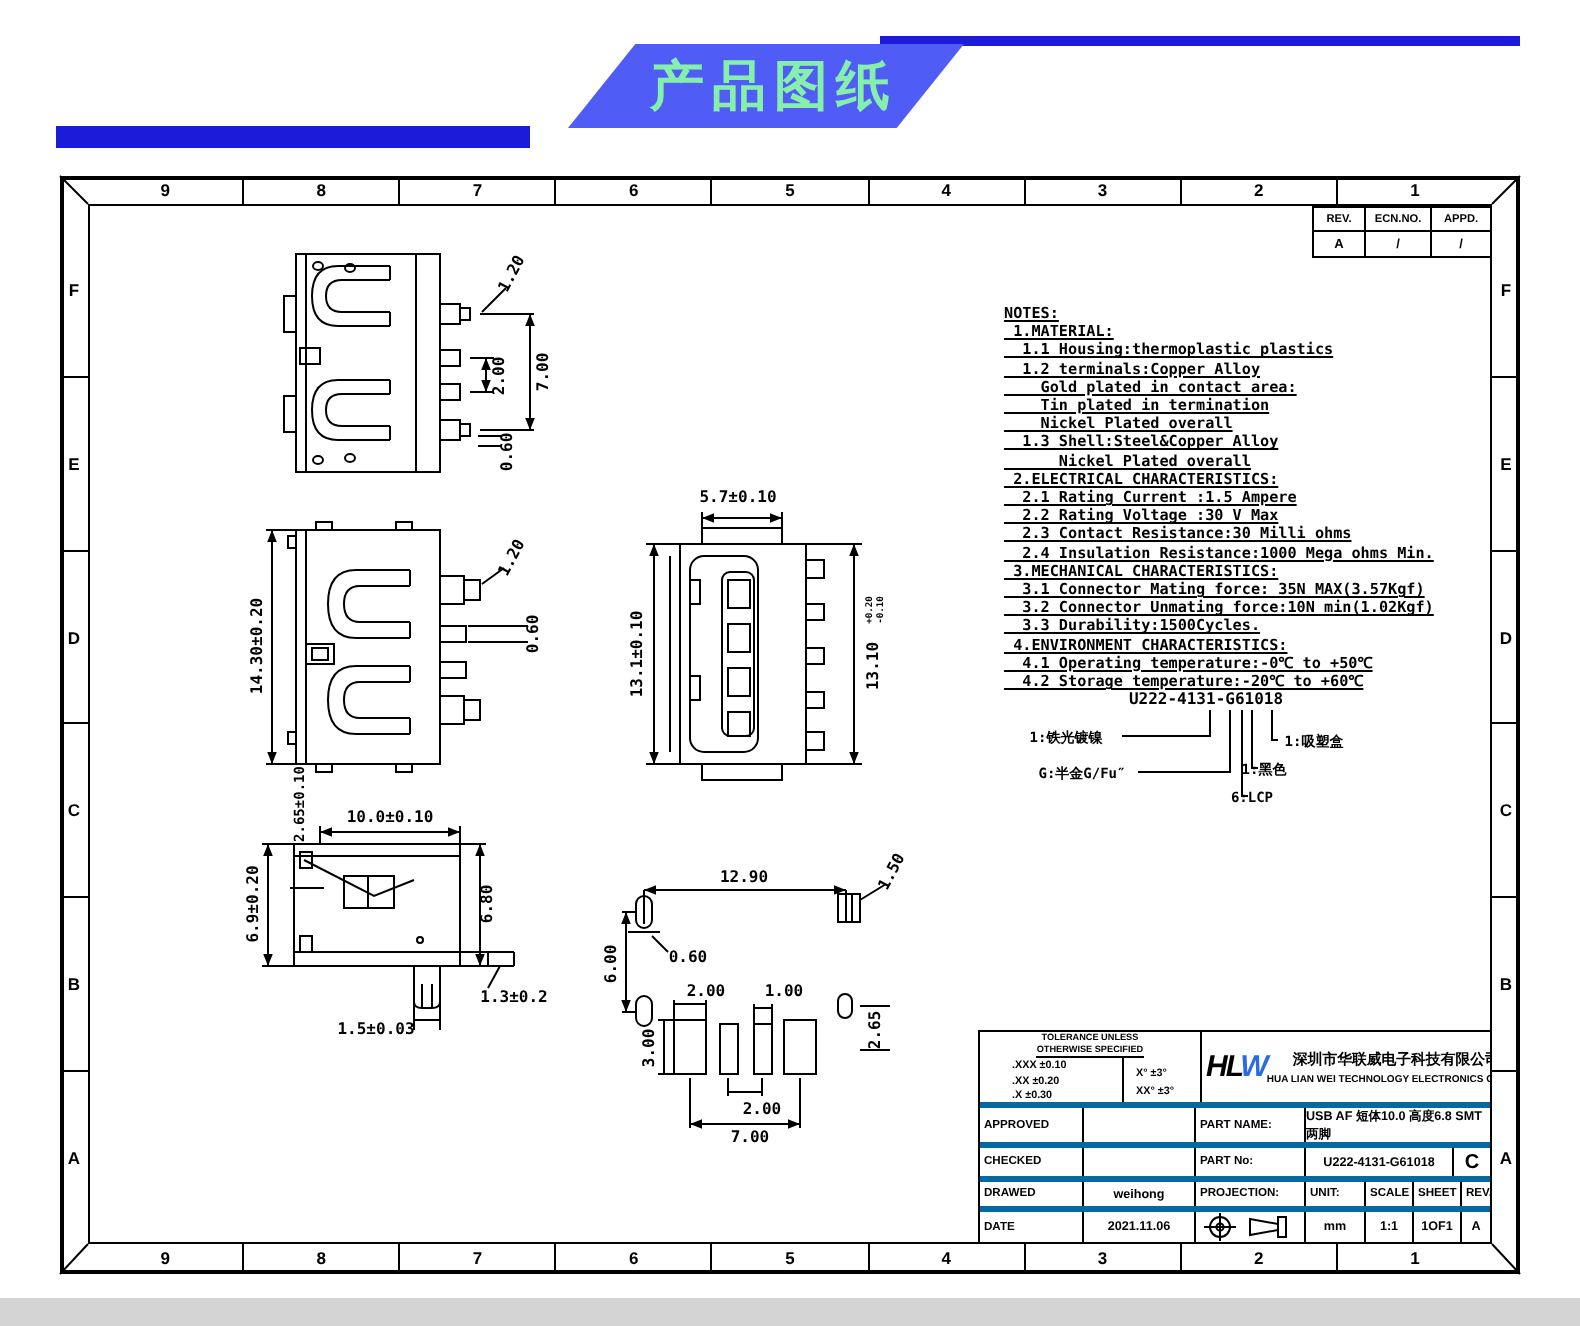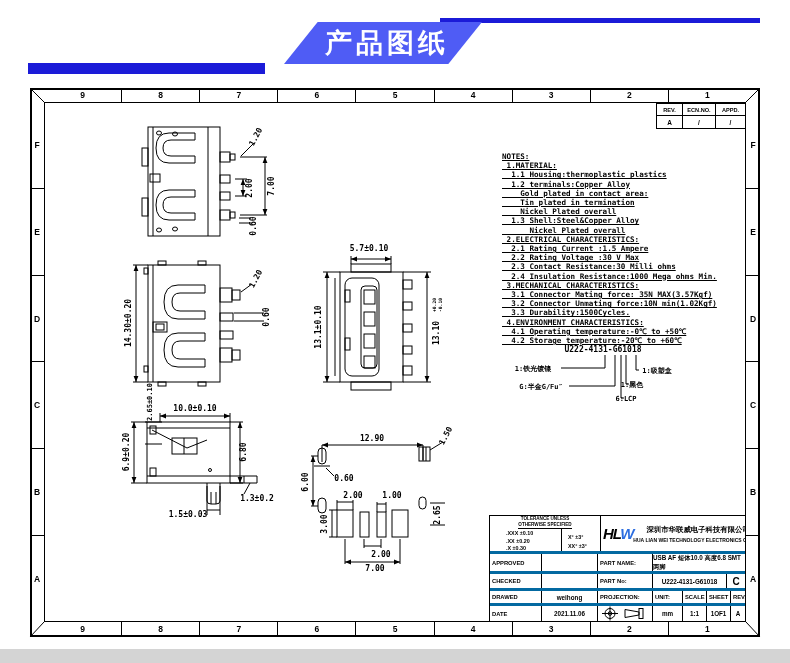--- a/index.html
+++ b/index.html
@@ -3,21 +3,21 @@
 <meta charset="utf-8">
 <style>
   html,body{margin:0;padding:0;background:#fff;}
   .page{position:relative;width:790px;height:663px;background:#ffffff;overflow:hidden;
         font-family:"Liberation Sans",sans-serif;color:#000;}
   
   .hdr-bar{position:absolute;left:28px;top:63px;width:237px;height:11px;background:#1b1bd8;}
   .hdr-line{position:absolute;left:440px;top:18px;width:320px;height:5px;background:#1b1bd8;}
   .banner{position:absolute;left:284px;top:22px;width:198px;height:42px;background:#4f5cf5;
           clip-path:polygon(17% 0,100% 0,83% 100%,0% 100%);display:flex;align-items:center;justify-content:center;}
-  .banner-t{color:#ffffff;font-size:27px;font-weight:bold;letter-spacing:4px;margin-left:8px;}
+  .banner-t{color:#86efac;font-size:27px;font-weight:bold;letter-spacing:4px;margin-left:8px;}
   
   .outer-frame{position:absolute;left:30px;top:88px;width:730px;height:549px;border:2px solid #000;box-sizing:border-box;}
   .inner-frame{position:absolute;left:44px;top:102px;width:702px;height:520px;border:1px solid #000;box-sizing:border-box;}
   .strip{position:absolute;display:flex;font-weight:bold;font-size:8.5px;}
   .strip-h{left:44px;width:702px;height:14px;}
   .strip-h span{flex:1;display:flex;align-items:center;justify-content:center;border-left:1px solid #000;}
   .strip-h span:first-child{border-left:none;}
   .strip-v{top:102px;width:14px;height:520px;flex-direction:column;}
   .strip-v span{flex:1;display:flex;align-items:center;justify-content:center;border-top:1px solid #000;}
   .strip-v span:first-child{border-top:none;}

